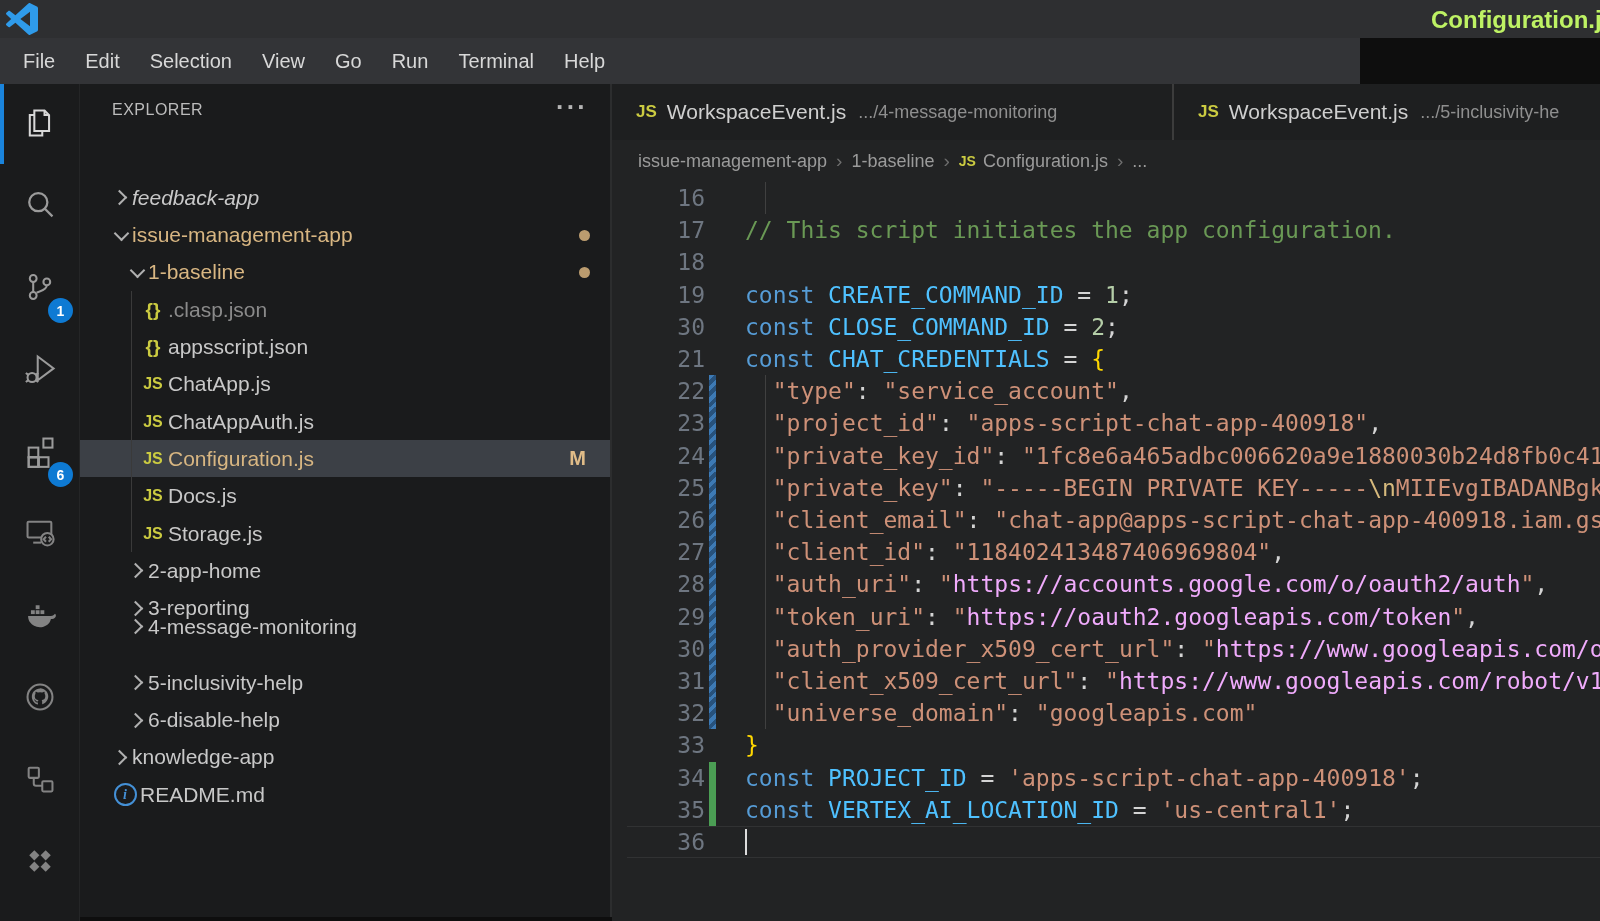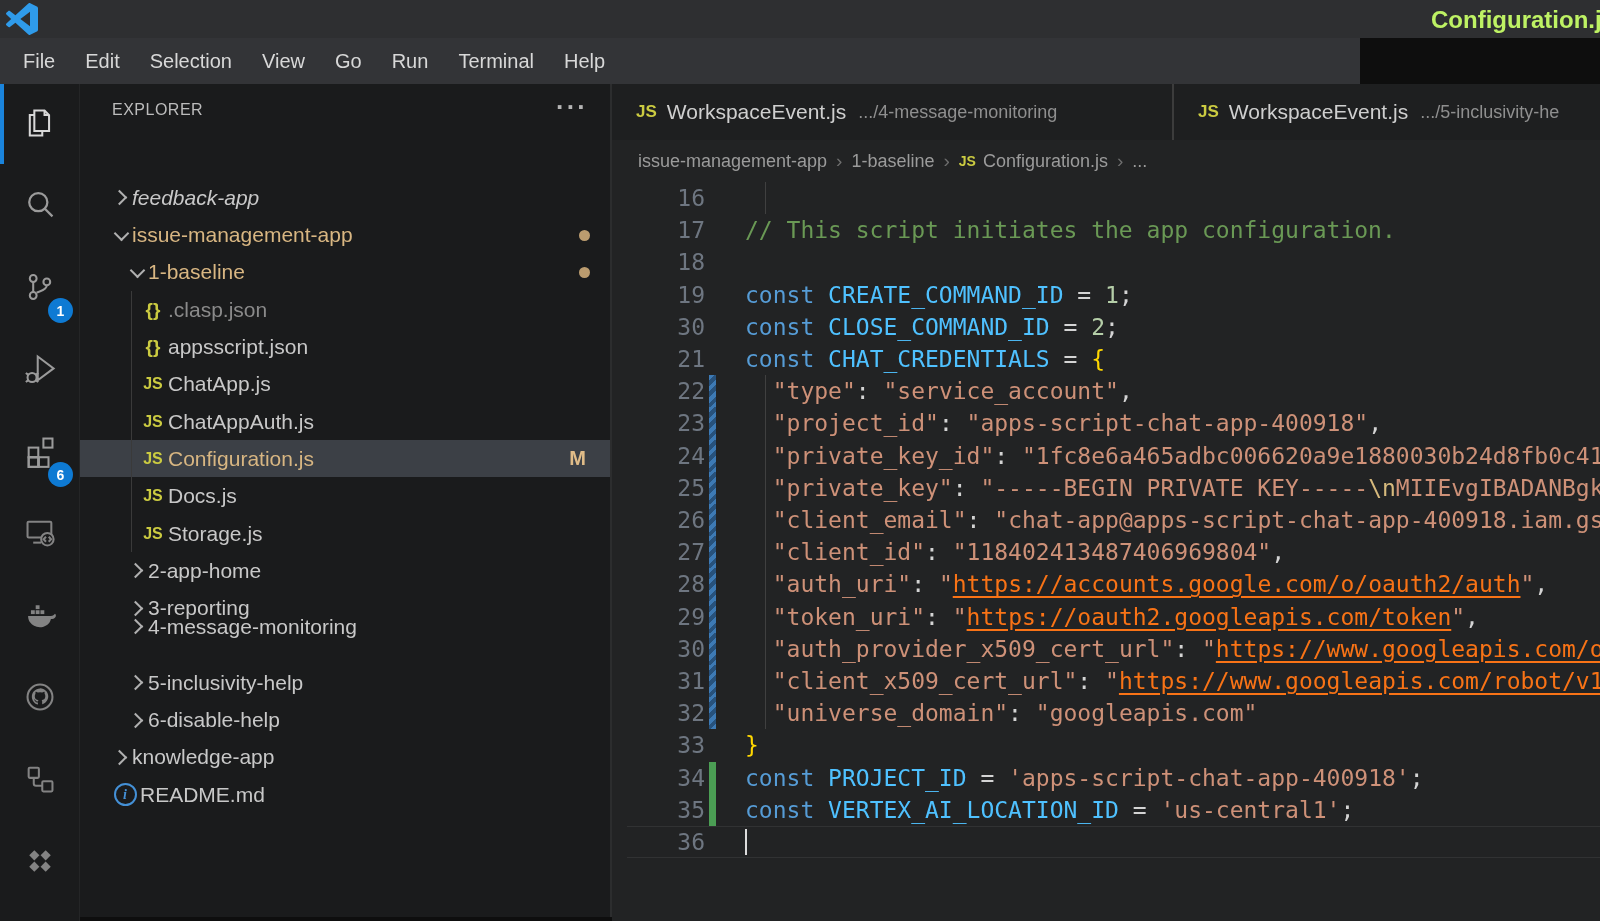--- a/index.html
+++ b/index.html
@@ -68,21 +68,21 @@
       font-family:"DejaVu Sans Mono",monospace;font-size:23px;line-height:32.2px;}
   .chg{position:absolute;left:82px;top:0;width:7px;height:32.2px;}
   .chg.mod{background:repeating-linear-gradient(135deg,#3d7ab5 0 4px,#27527d 4px 8px);}
   .chg.add{background:#4b9e54;}
   .ig{position:absolute;left:138px;top:0;width:1px;height:32.2px;background:#404040;}
   .lc{position:absolute;left:118px;top:0;white-space:pre;
       font-family:"DejaVu Sans Mono",monospace;font-size:23px;line-height:32.2px;color:#d4d4d4;}
   .cursor{position:absolute;left:118px;top:3px;width:2px;height:26px;background:#dcdcdc;}
   .tk-kw{color:#569cd6}.tk-cn{color:#4fc1ff}.tk-pl{color:#d4d4d4}.tk-nm{color:#b5cea8}
   .tk-st{color:#ce9178}.tk-es{color:#d7ba7d}.tk-br{color:#ffd700}.tk-cm{color:#6a9955}
-  .tk-li{color:#f97316;text-decoration:underline;text-underline-offset:4px;}
+  .tk-li{color:#f0abfc;text-underline-offset:4px;}
 </style>
 </head>
 <body>
 
 <div class="abs" id="titlebar">
   <svg class="abs" id="vscode-logo" viewBox="0 0 100 100">
     <path fill="#2f9bea" d="M96.5 10.7L75.8.8c-2.3-1.1-5-.6-6.8 1.2L29.4 38.2 12.1 25.1c-1.6-1.2-3.9-1.1-5.4.3L1.2 30.4c-1.6 1.5-1.6 4 0 5.5L16.2 50 1.2 64.1c-1.6 1.5-1.6 4 0 5.5l5.5 5c1.5 1.4 3.8 1.5 5.4.3l17.3-13.1 39.6 36.2c1.8 1.8 4.5 2.3 6.8 1.2l20.7-10c2.1-1 3.5-3.2 3.5-5.6V16.3c0-2.4-1.4-4.6-3.5-5.6zM75 72.3L44.9 50 75 27.7v44.6z"></path>
   </svg>
   <div class="abs" id="window-title">Configuration.js -</div>
 </div>

